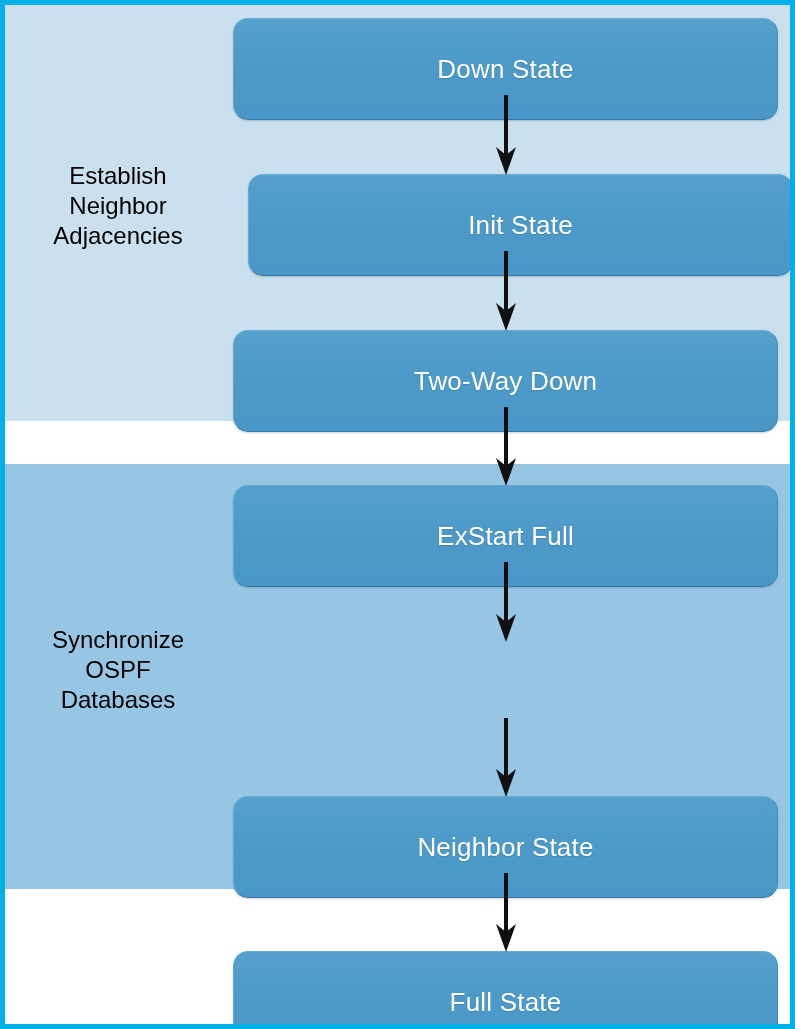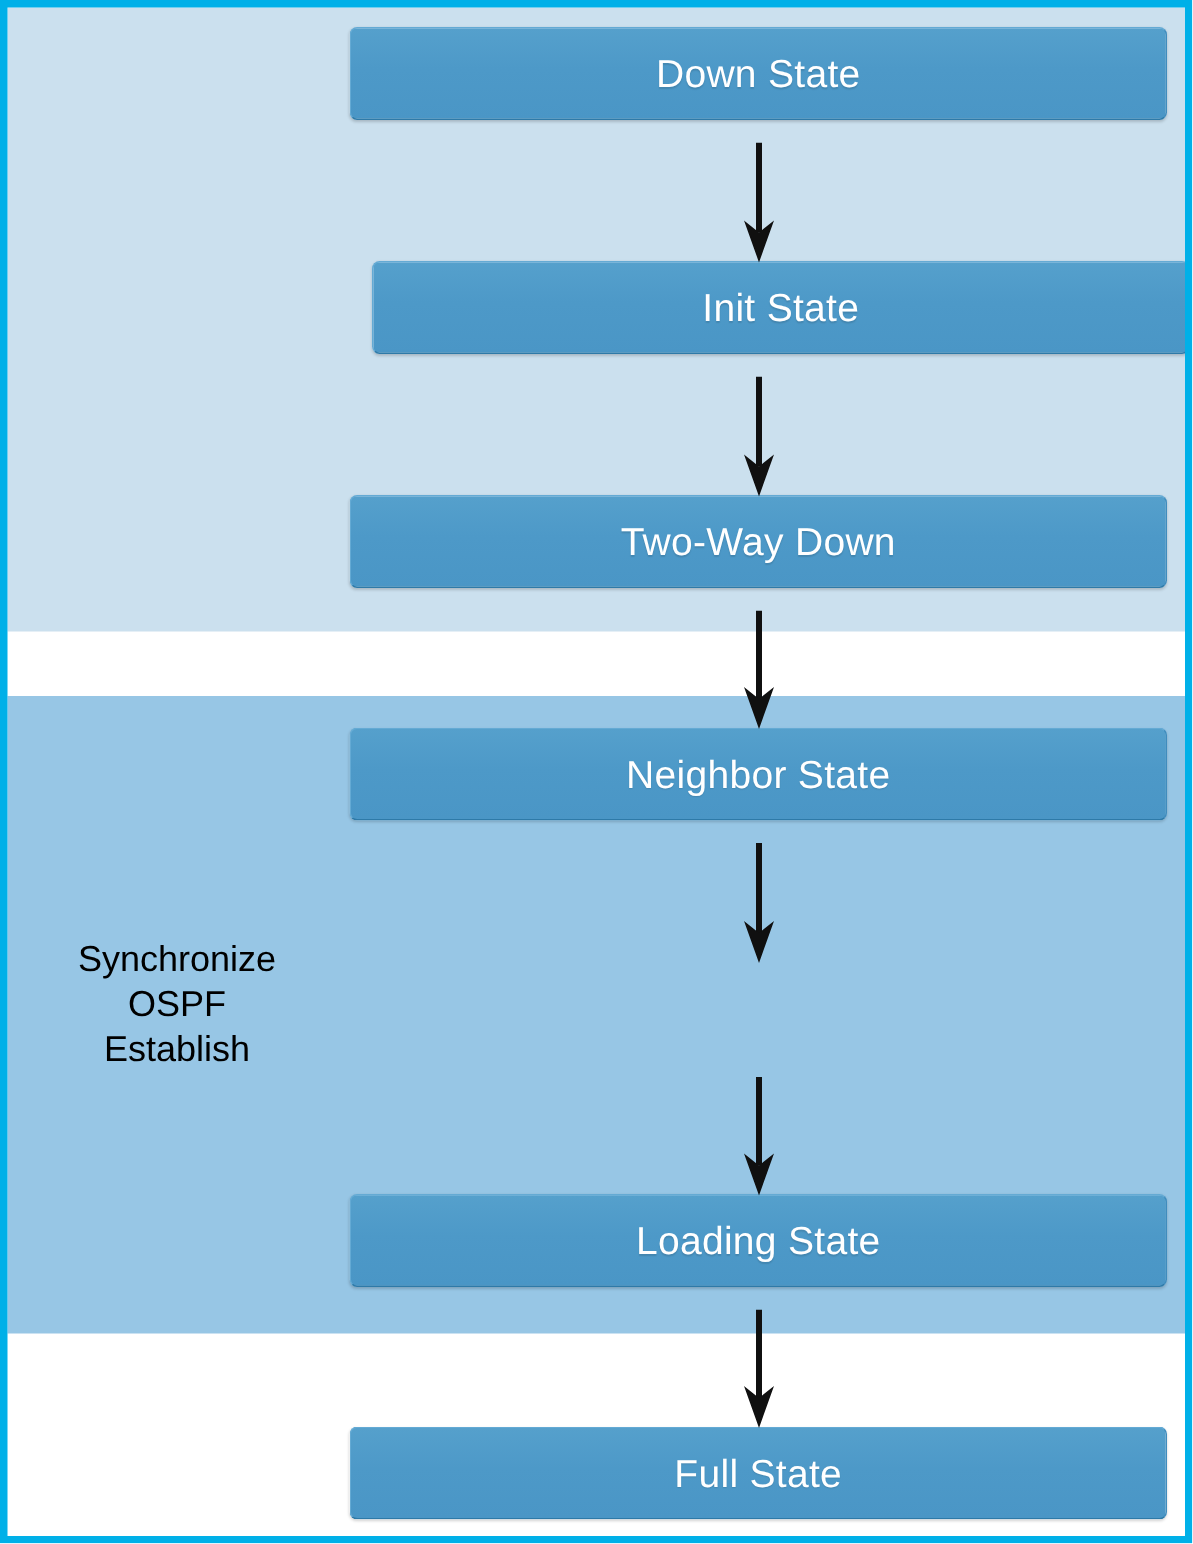--- a/index.html
+++ b/index.html
@@ -62,23 +62,23 @@
     white-space: pre-line;
   }
   .band-label-1 { top: 161px; }
   .band-label-2 { top: 625px; }
 
   
   .state-box {
     position: absolute;
     left: 233px;
     width: 545px;
-    height: 62px;
+    height: 102px;
     box-sizing: border-box;
-    border-radius: 5px;
+    border-radius: 15px;
     background: linear-gradient(to bottom, #55a0cc 0%, #4d99c8 45%, #4a96c6 100%);
     border: 1px solid #64aad4;
     border-bottom-color: #2e7aa8;
     border-right-color: #3f8cbd;
     box-shadow: 0 1px 2px rgba(0,0,0,0.18);
     display: flex;
     align-items: center;
     justify-content: center;
     z-index: 10;
   }
@@ -100,44 +100,47 @@
   .arrow svg { display: block; }
 </style>
 </head>
 <body>
 
 <div id="canvas">
 
   <div class="band band-1"></div>
   <div class="band band-2"></div>
 
+  <div class="band-label band-label-1">Establish
+Neighbor
+Adjacencies</div>
 
   <div class="band-label band-label-2">Synchronize
 OSPF
-Establish</div>
+Databases</div>
 
   <div class="state-box" style="top:18px;">
     <span class="label">Down State</span>
   </div>
 
   <div class="state-box" style="top:174px;margin-left:15px;">
     <span class="label">Init State</span>
   </div>
 
   <div class="state-box" style="top:330px;">
     <span class="label">Two-Way Down</span>
   </div>
 
   <div class="state-box" style="top:485px;">
-    <span class="label">Neighbor State</span>
+    <span class="label">ExStart Full</span>
   </div>
 
 
   <div class="state-box" style="top:796px;">
-    <span class="label">Loading State</span>
+    <span class="label">Neighbor State</span>
   </div>
 
   <div class="state-box" style="top:951px;">
     <span class="label">Full State</span>
   </div>
 
   <div class="arrow" style="top:95px; height:82px;">
     <svg width="26" height="82" viewBox="0 0 26 82">
       <line x1="13" y1="0" x2="13" y2="60" stroke="#101010" stroke-width="4"></line>
       <path d="M13 80 L3 52 L13 60 L23 52 Z" fill="#101010"></path>

